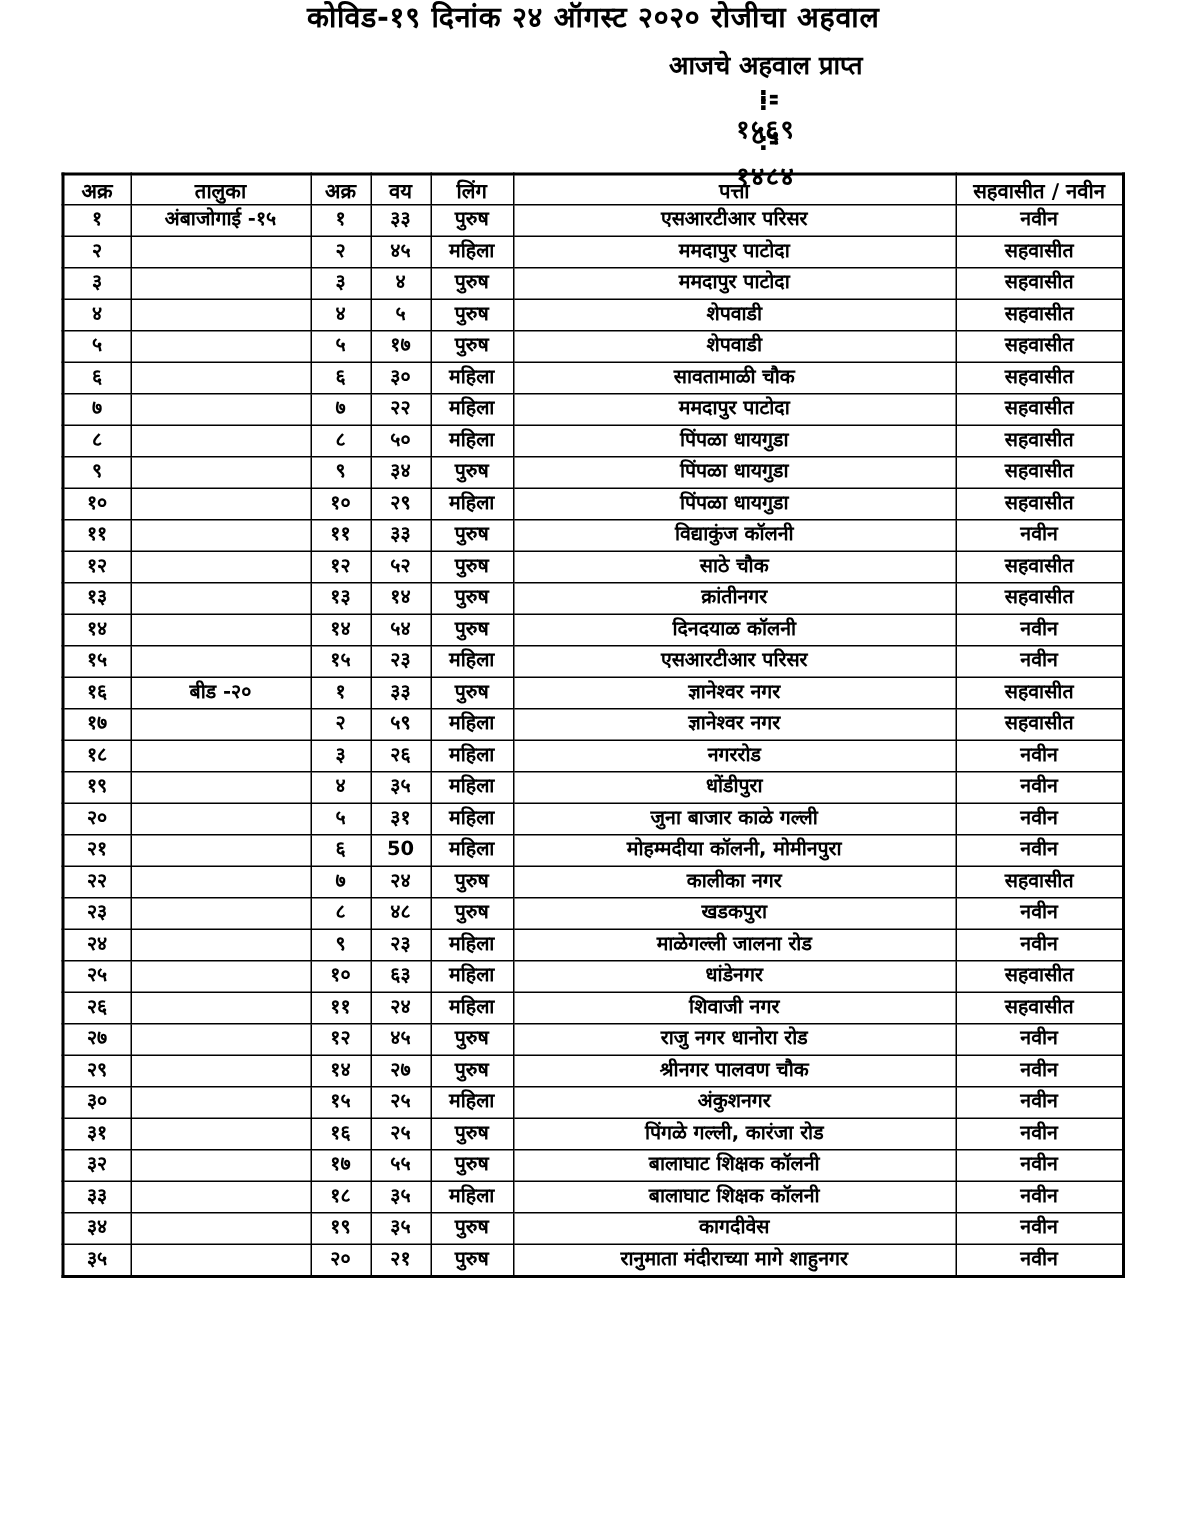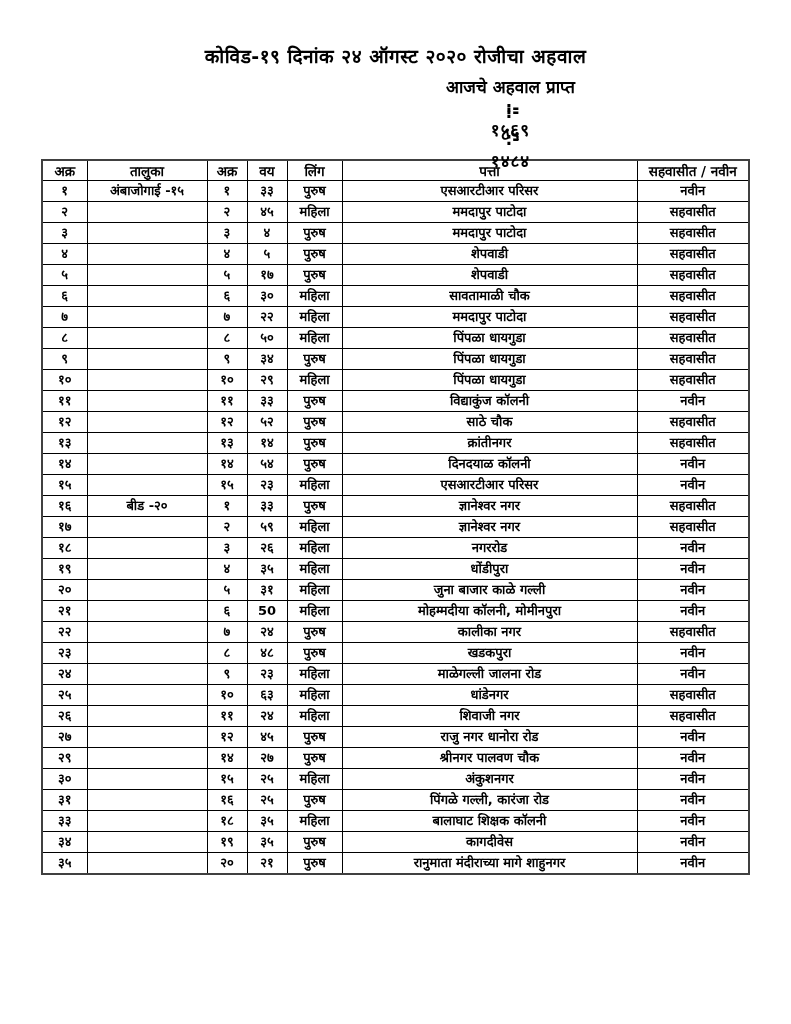--- a/index.html
+++ b/index.html
@@ -3,42 +3,42 @@
 <meta charset="utf-8">
 <style>
   html, body { margin: 0; padding: 0; }
   body {
     width: 791px; height: 1024px;
     background: #ffffff; color: #000000;
     font-family: "DejaVu Sans", sans-serif;
     font-weight: bold;
     overflow: hidden;
   }
-  .doc-header { padding-top: 44px; }
+  .doc-header { }
   .title {
     text-align: center;
     font-size: 19px; line-height: 25px;
     letter-spacing: 0.5px;
   }
   .subtitle {
     margin-left: 277px; margin-top: 8px;
     font-size: 17px; line-height: 22px;
   }
   .stats { margin-left: 230px; margin-top: 6px; }
   .stat-row { display: flex; align-items: center; height: 27px; font-size: 17px; flex-direction: column; }
   .stat-label { width: 152px; text-align: center; }
   .stat-sep { margin-left: 18px; width: 28px; }
   .stat-value { letter-spacing: 1px; }
 
   table.report {
     border-collapse: collapse;
     table-layout: fixed;
     width: 709px;
     margin: 3px auto 0 auto;
-    border: 2px solid #404040;
+    border: 2px solid #000000;
   }
   .report th, .report td {
     border: 1px solid #000;
     text-align: center;
     vertical-align: middle;
     padding: 0 2px;
     overflow: hidden;
     white-space: nowrap;
     font-weight: bold;
   }
@@ -363,20 +363,29 @@
         <tr>
           <td>३१</td>
           <td></td>
           <td>१६</td>
           <td>२५</td>
           <td>पुरुष</td>
           <td>पिंगळे गल्ली, कारंजा रोड</td>
           <td>नवीन</td>
         </tr>
         <tr>
+          <td>३२</td>
+          <td></td>
+          <td>१७</td>
+          <td>५५</td>
+          <td>पुरुष</td>
+          <td>बालाघाट शिक्षक कॉलनी</td>
+          <td>नवीन</td>
+        </tr>
+        <tr>
           <td>३३</td>
           <td></td>
           <td>१८</td>
           <td>३५</td>
           <td>महिला</td>
           <td>बालाघाट शिक्षक कॉलनी</td>
           <td>नवीन</td>
         </tr>
         <tr>
           <td>३४</td>

